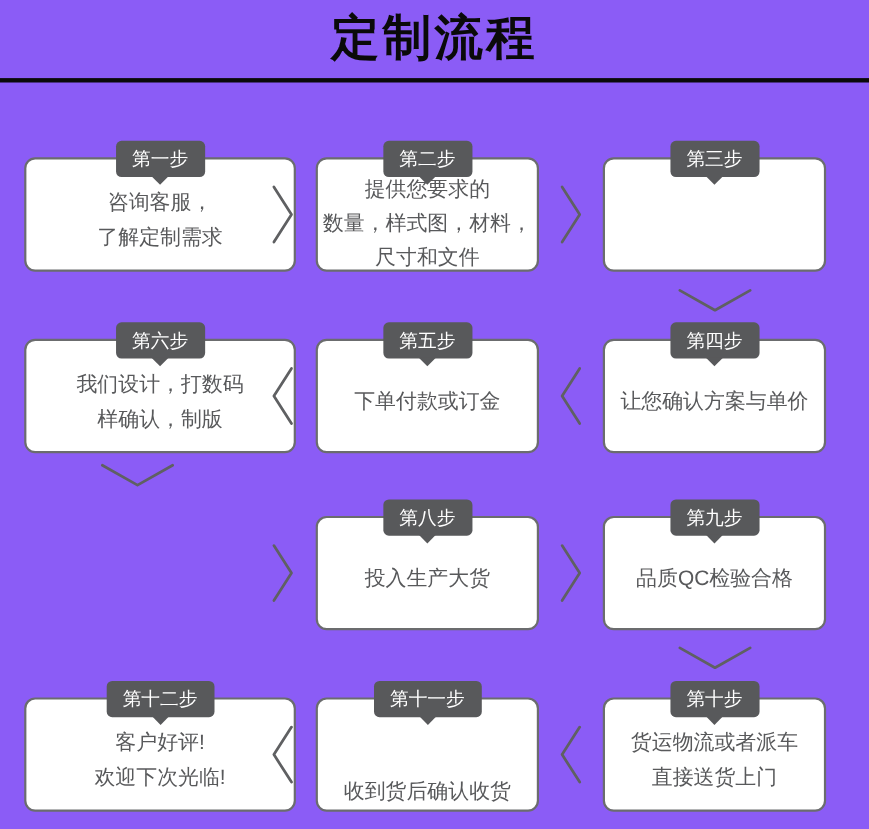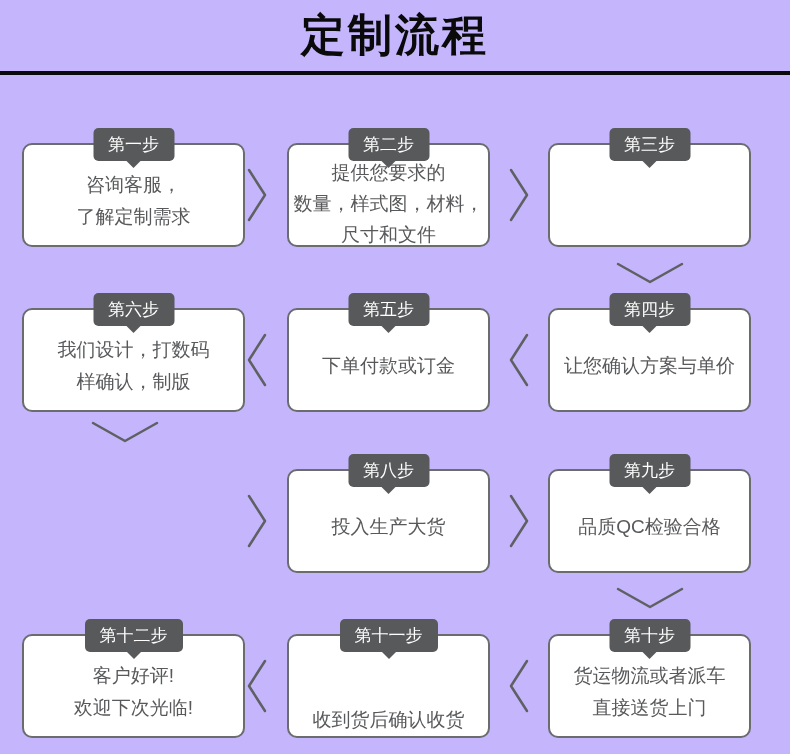--- a/index.html
+++ b/index.html
@@ -5,21 +5,21 @@
   html, body {
     margin: 0;
     padding: 0;
     background: #ffffff;
     font-family: "Liberation Sans", "DejaVu Sans", sans-serif;
   }
   .page {
     position: relative;
     width: 790px;
     height: 754px;
-    background: #c4b5fd;
+    background: #8b5cf6;
     overflow: hidden;
   }
   
   .page-title {
     position: absolute;
     top: 4px;
     left: 0;
     width: 100%;
     text-align: center;
     font-size: 44px;
@@ -33,21 +33,21 @@
     position: absolute;
     top: 71px;
     left: 0;
     width: 100%;
     height: 4px;
     background: #0a0a0a;
   }
   
   .step {
     position: absolute;
-    width: 223px;
+    width: 247px;
     height: 104px;
     border: 2px solid #6b6c6e;
     border-radius: 10px;
     background: #ffffff;
     box-sizing: border-box;
     display: flex;
     align-items: center;
     justify-content: center;
   }
   .badge {

